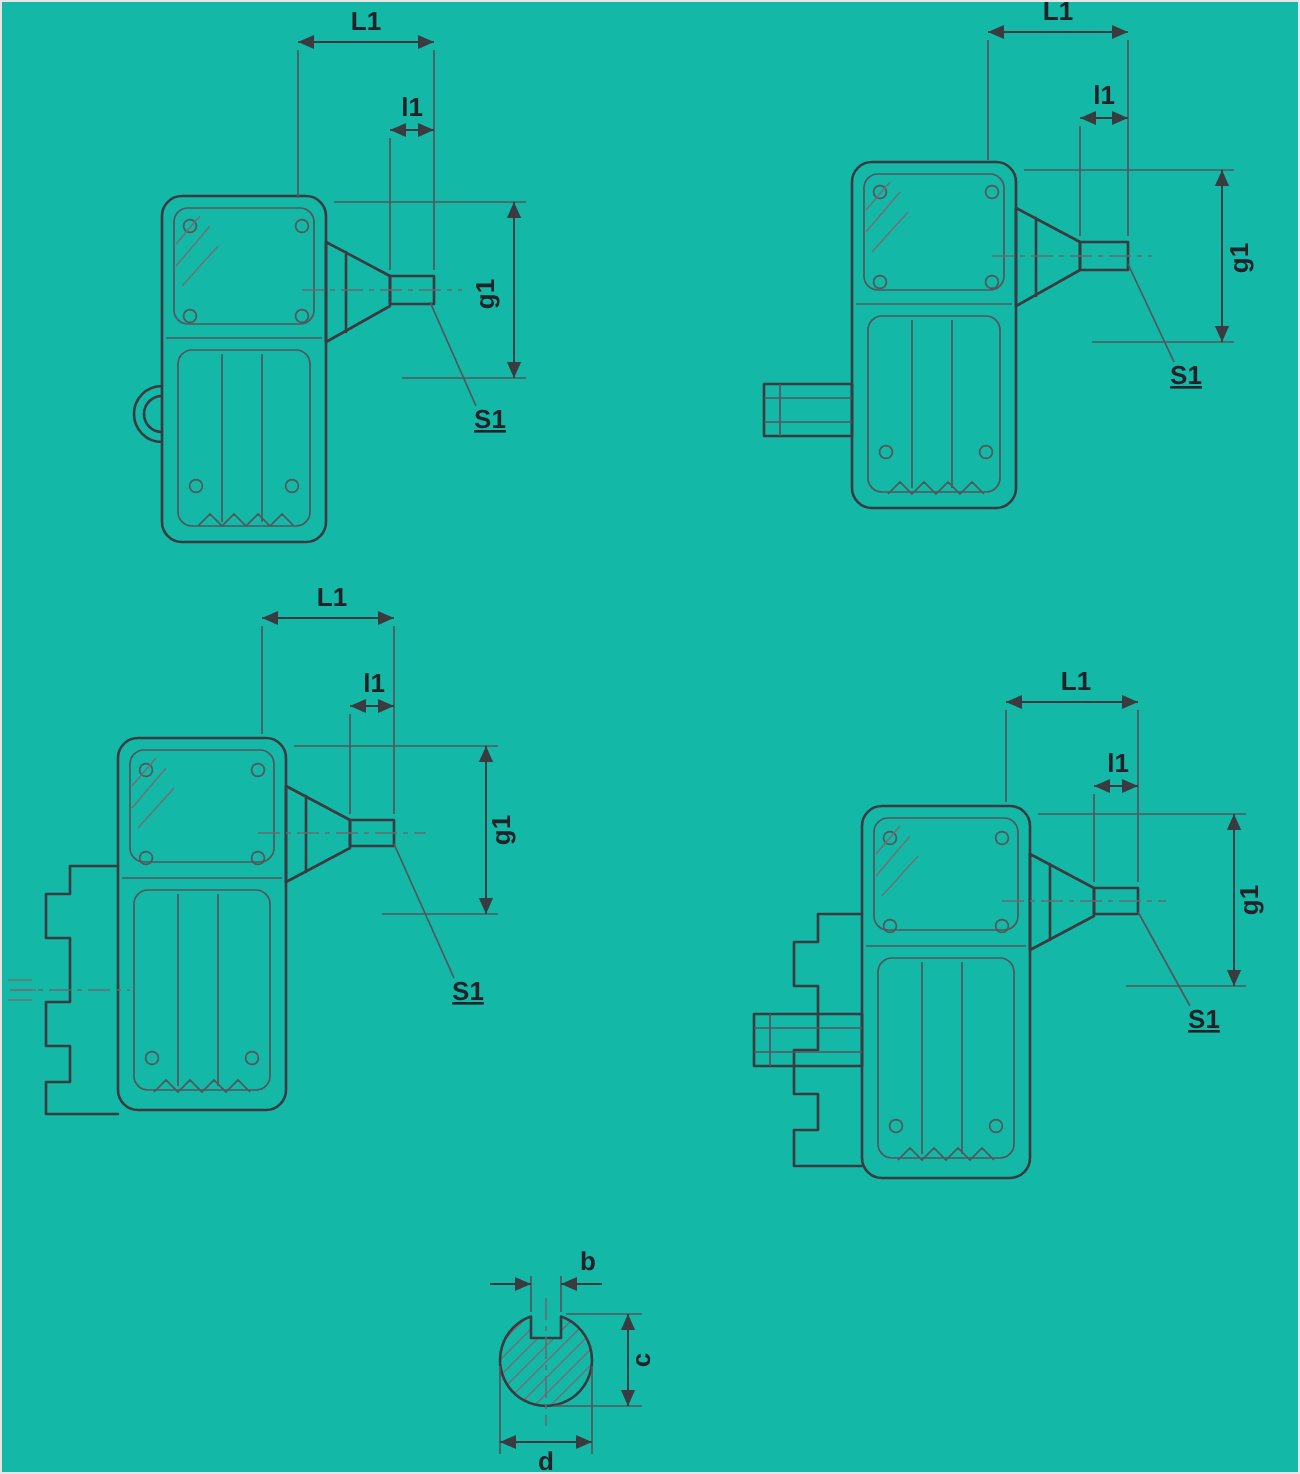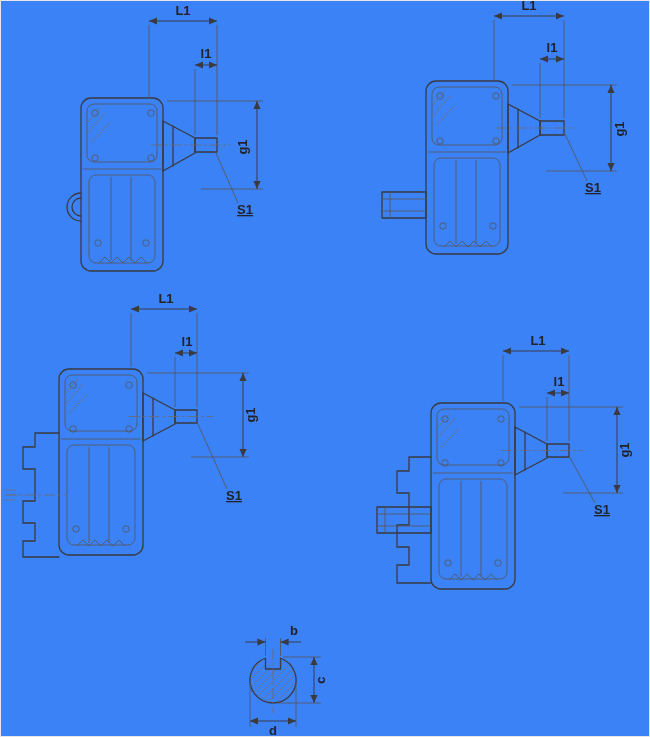--- a/index.html
+++ b/index.html
@@ -1,16 +1,16 @@
 <!DOCTYPE html>
 <html><head>
 <meta charset="utf-8">
 <style>
   html,body{margin:0;padding:0;background:#ffffff;}
-  .canvas{position:relative;width:650px;height:737px;background:#3b82f6;border:1px solid #e6e6e6;box-sizing:border-box;overflow:hidden;}
+  .canvas{position:relative;width:650px;height:737px;background:#14b8a6;border:1px solid #e6e6e6;box-sizing:border-box;overflow:hidden;}
   svg{display:block;}
   .draw{fill:none;stroke:#3a3a40;stroke-width:1.3;stroke-linejoin:round;stroke-linecap:round;}
   .thin{fill:none;stroke:#55555c;stroke-width:.85;}
   .dim{fill:none;stroke:#3a3a40;stroke-width:.95;}
   .center{fill:none;stroke:#6a6a70;stroke-width:.8;stroke-dasharray:11 3 2.5 3;}
   .hatch{fill:none;stroke:#707076;stroke-width:.75;}
   text{font-family:"Liberation Sans","DejaVu Sans",sans-serif;font-size:13px;font-weight:700;fill:#222228;}
   .ul{text-decoration:underline;}
 </style>
 </head>

